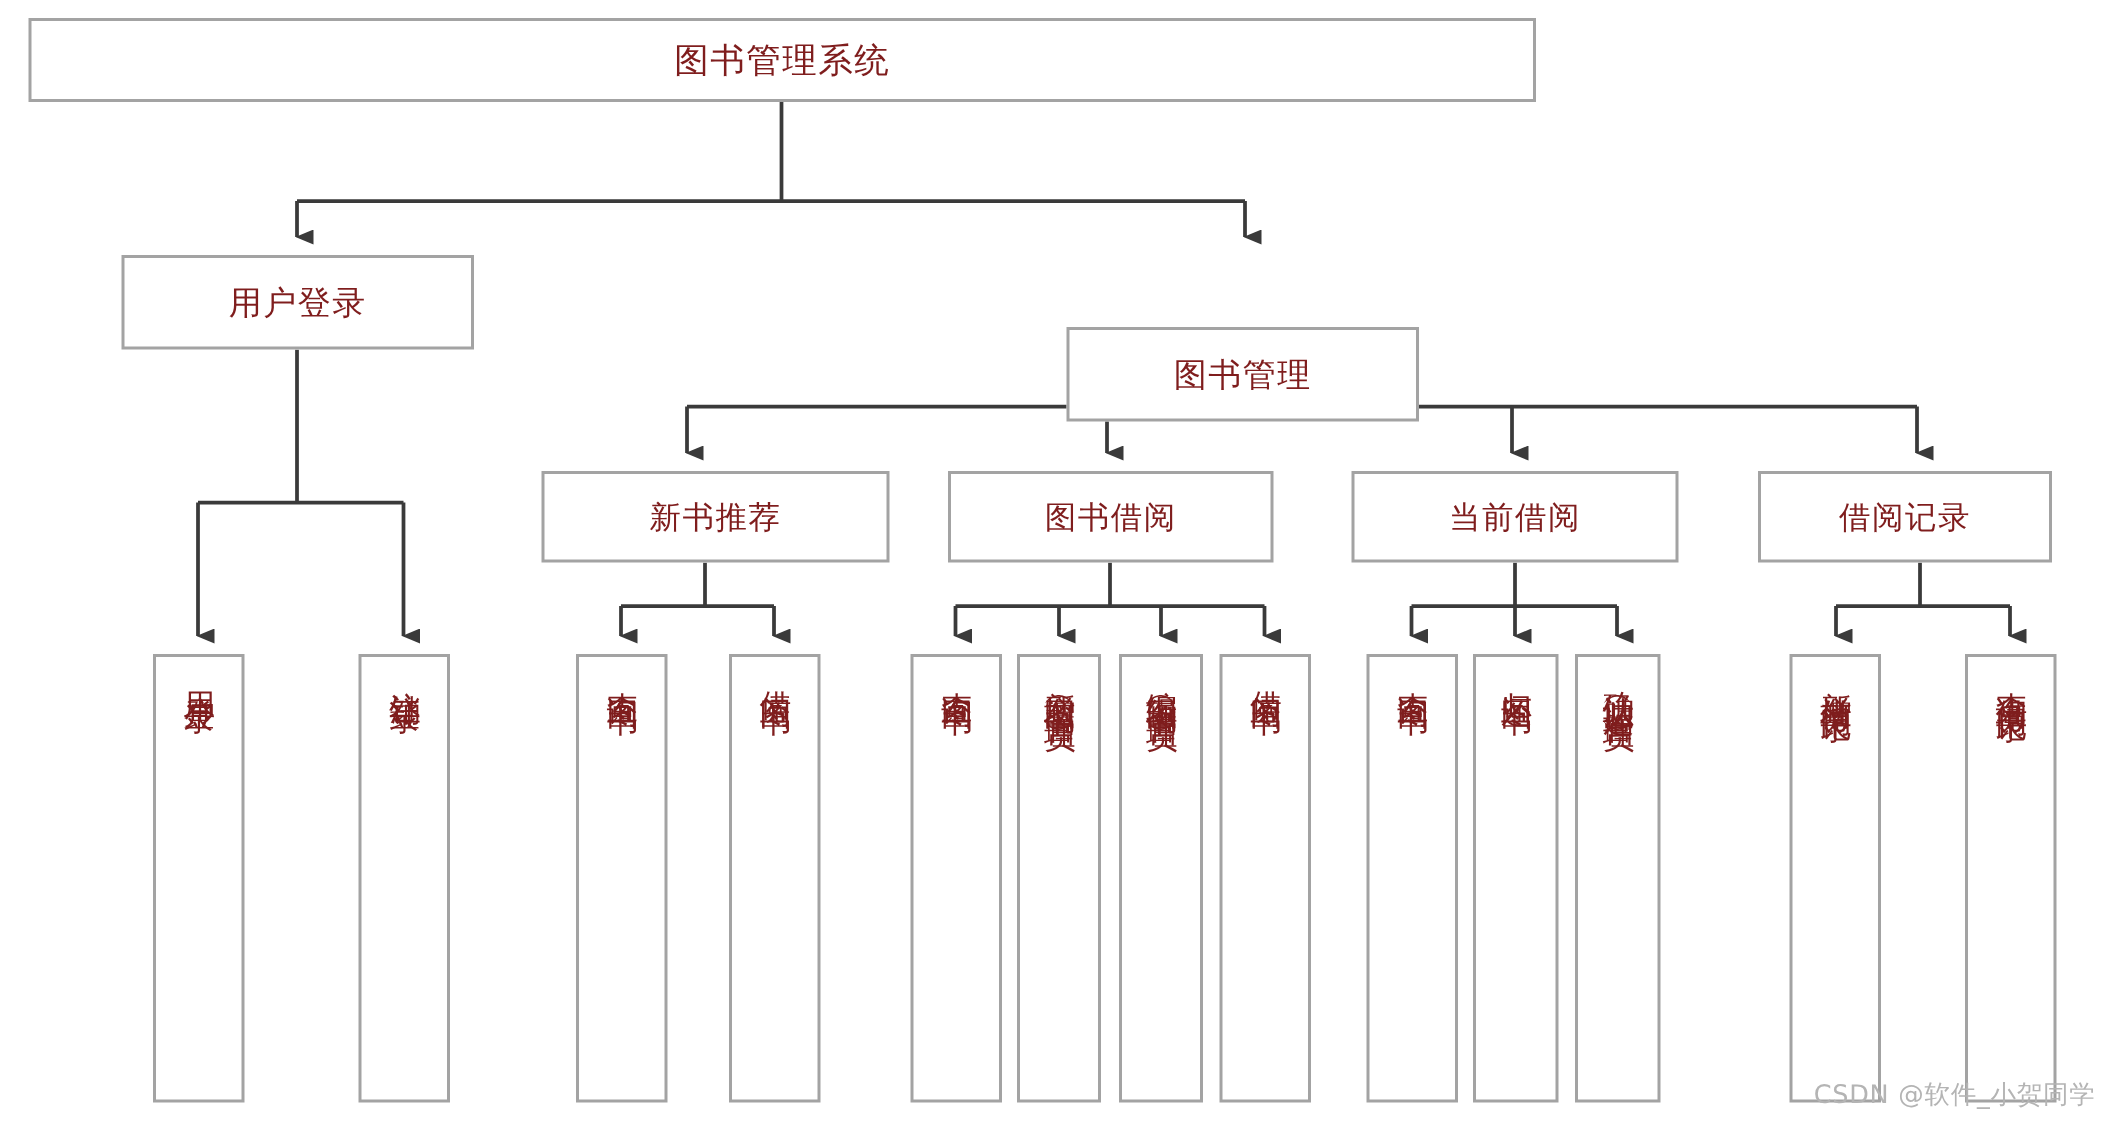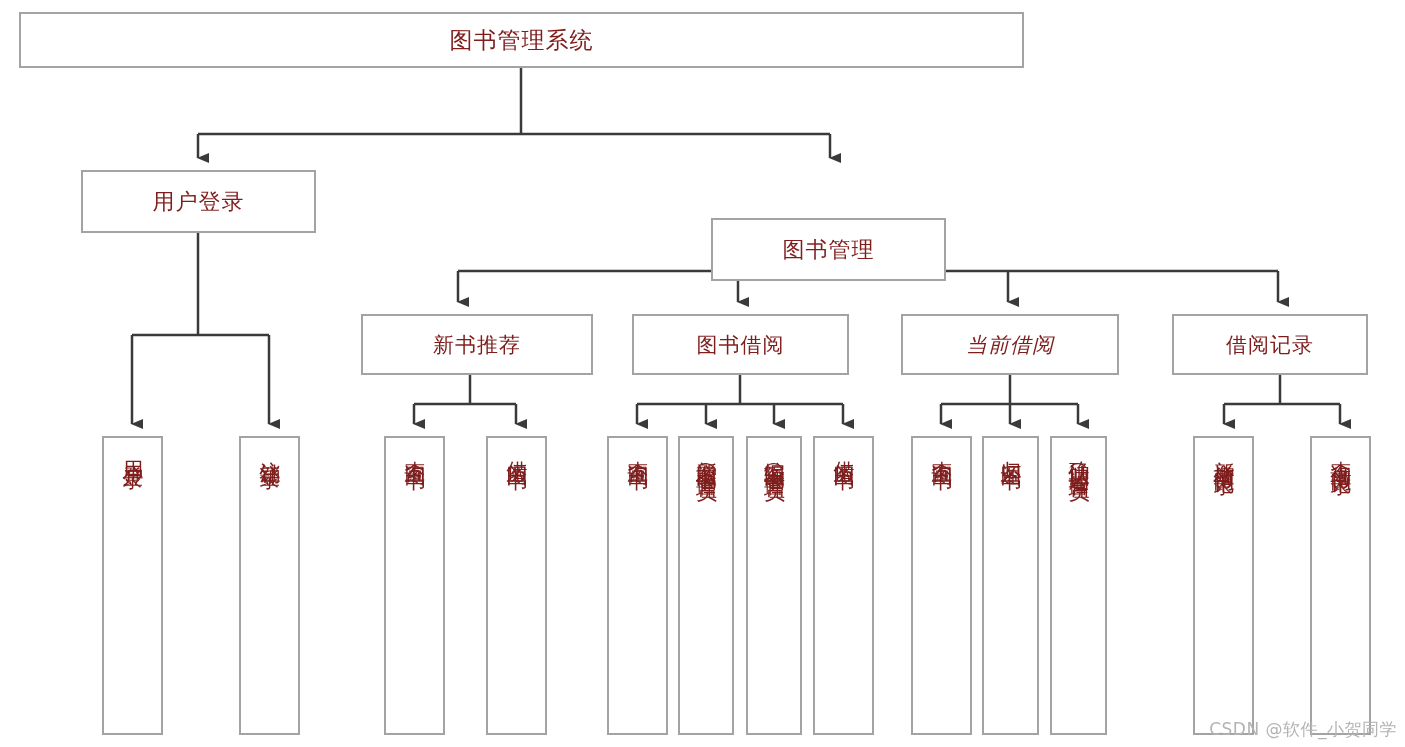--- a/index.html
+++ b/index.html
@@ -143,21 +143,21 @@
   <div class="node node-l1" style="left:711px; top:170px; width:235px; height:63px;margin-top:48px;">
     <span>图书管理</span>
   </div>
 
   <div class="node node-l2" style="left:361px; top:314px; width:232px; height:61px;">
     <span>新书推荐</span>
   </div>
   <div class="node node-l2" style="left:632px; top:314px; width:217px; height:61px;">
     <span>图书借阅</span>
   </div>
-  <div class="node node-l2" style="left:901px; top:314px; width:218px; height:61px;font-style:italic;">
+  <div class="node node-l2" style="left:901px; top:314px; width:218px; height:61px;">
     <span>当前借阅</span>
   </div>
   <div class="node node-l2" style="left:1172px; top:314px; width:196px; height:61px;">
     <span>借阅记录</span>
   </div>
 
   <div class="node node-leaf" style="left:102px; top:436px; width:61px; height:299px;">
     <span class="vlabel">用户登录</span>
   </div>
   <div class="node node-leaf" style="left:239px; top:436px; width:61px; height:299px;">

